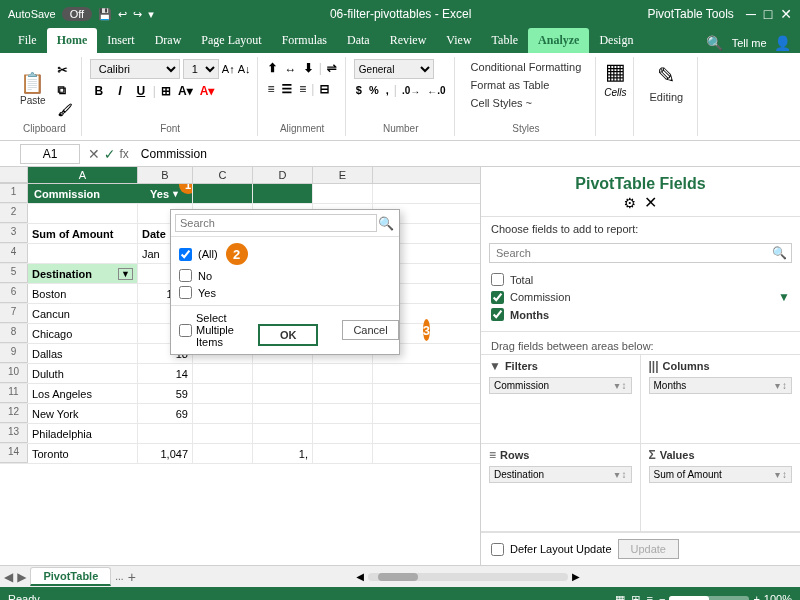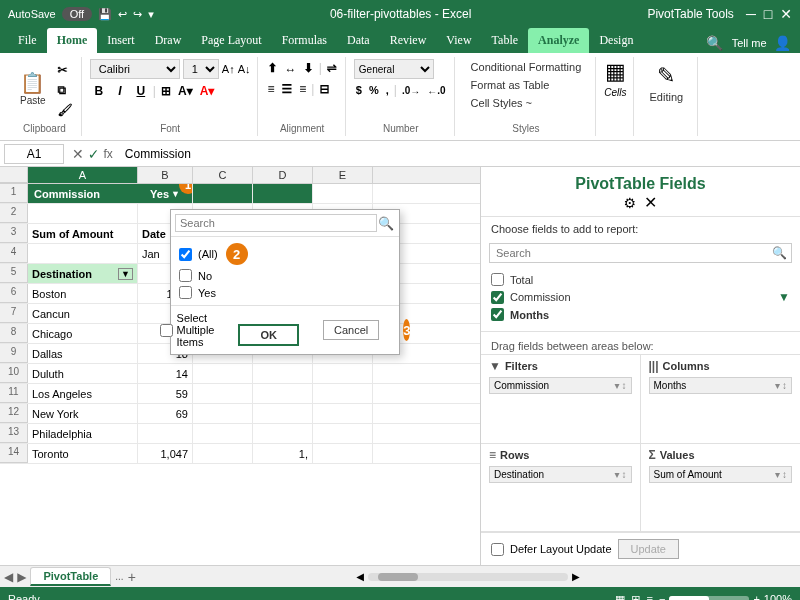--- a/index.html
+++ b/index.html
@@ -37,21 +37,21 @@
 
     
     .cells-group { display: flex; flex-direction: column; align-items: center; gap: 2px; }
     .cells-label { font-size: 10px; font-style: italic; }
 
     
     .editing-section { display: flex; flex-direction: column; align-items: center; justify-content: center; padding: 4px 8px; padding-bottom: 14px; }
     .editing-label { font-size: 11px; color: #333; margin-top: 2px; }
 
     
-    .formula-bar { display: flex; align-items: center; border-bottom: 1px solid #d0d0d0; height: 26px; padding: 0 4px; gap: 4px; }
+    .formula-bar { display: flex; align-items: center; border-bottom: 1px solid #d0d0d0; height: 26px; padding: 0 20px; gap: 4px; }
     .cell-ref { border: 1px solid #ccc; padding: 2px 6px; font-size: 12px; width: 60px; text-align: center; }
     .formula-icons { display: flex; align-items: center; gap: 4px; padding: 0 4px; }
     .formula-content { flex: 1; border: none; font-size: 12px; padding: 2px 4px; }
 
     
     .main-area { display: flex; height: calc(600px - 28px - 36px - 88px - 26px - 24px); }
 
     
     .spreadsheet { flex: 1; overflow: hidden; position: relative; }
     .sheet-header { display: flex; background: #f0f0f0; border-bottom: 1px solid #d0d0d0; }
@@ -72,21 +72,21 @@
     .col-e { width: 60px; }
 
     
     .dropdown-overlay { position: absolute; top: 42px; left: 170px; background: #fff; border: 1px solid #aaa; box-shadow: 3px 3px 8px rgba(0,0,0,0.2); width: 230px; z-index: 100; }
     .dropdown-search { display: flex; align-items: center; border-bottom: 1px solid #e0e0e0; padding: 4px; }
     .dropdown-search input { border: 1px solid #ccc; flex: 1; padding: 2px 4px; font-size: 11px; }
     .dropdown-search-icon { color: #888; font-size: 13px; margin-left: 2px; }
     .dropdown-list { padding: 4px 8px; }
     .dropdown-item { display: flex; align-items: center; gap: 6px; padding: 2px 0; font-size: 11px; cursor: pointer; }
     .dropdown-item input[type=checkbox] { margin: 0; }
-    .dropdown-footer { border-top: 1px solid #e0e0e0; padding: 6px 8px; display: flex; align-items: center; gap: 24px; justify-content: center; }
+    .dropdown-footer { border-top: 1px solid #e0e0e0; padding: 6px 8px; display: flex; align-items: center; gap: 24px; }
     .select-multiple { display: flex; align-items: center; gap: 4px; font-size: 11px; }
     .btn-ok { background: #fff; border: 2px solid #217346; padding: 3px 20px; font-size: 11px; cursor: pointer; font-weight: bold; color: #333; margin-top: 10px; }
     .btn-cancel { background: #fff; border: 1px solid #aaa; padding: 3px 10px; font-size: 11px; cursor: pointer; color: #333; }
 
     
     .badge { display: inline-flex; align-items: center; justify-content: center; width: 22px; height: 22px; background: #e8790a; color: #fff; border-radius: 50%; font-size: 13px; font-weight: bold; margin-left: 2px; }
 
     
     .pivot-panel { width: 320px; border-left: 1px solid #d0d0d0; background: #fff; display: flex; flex-direction: column; font-size: 11px; }
     .pivot-header { background: #fff; padding: 8px 10px 4px; display: flex; align-items: center; justify-content: space-between; border-bottom: 1px solid #e0e0e0; flex-direction: column; }

